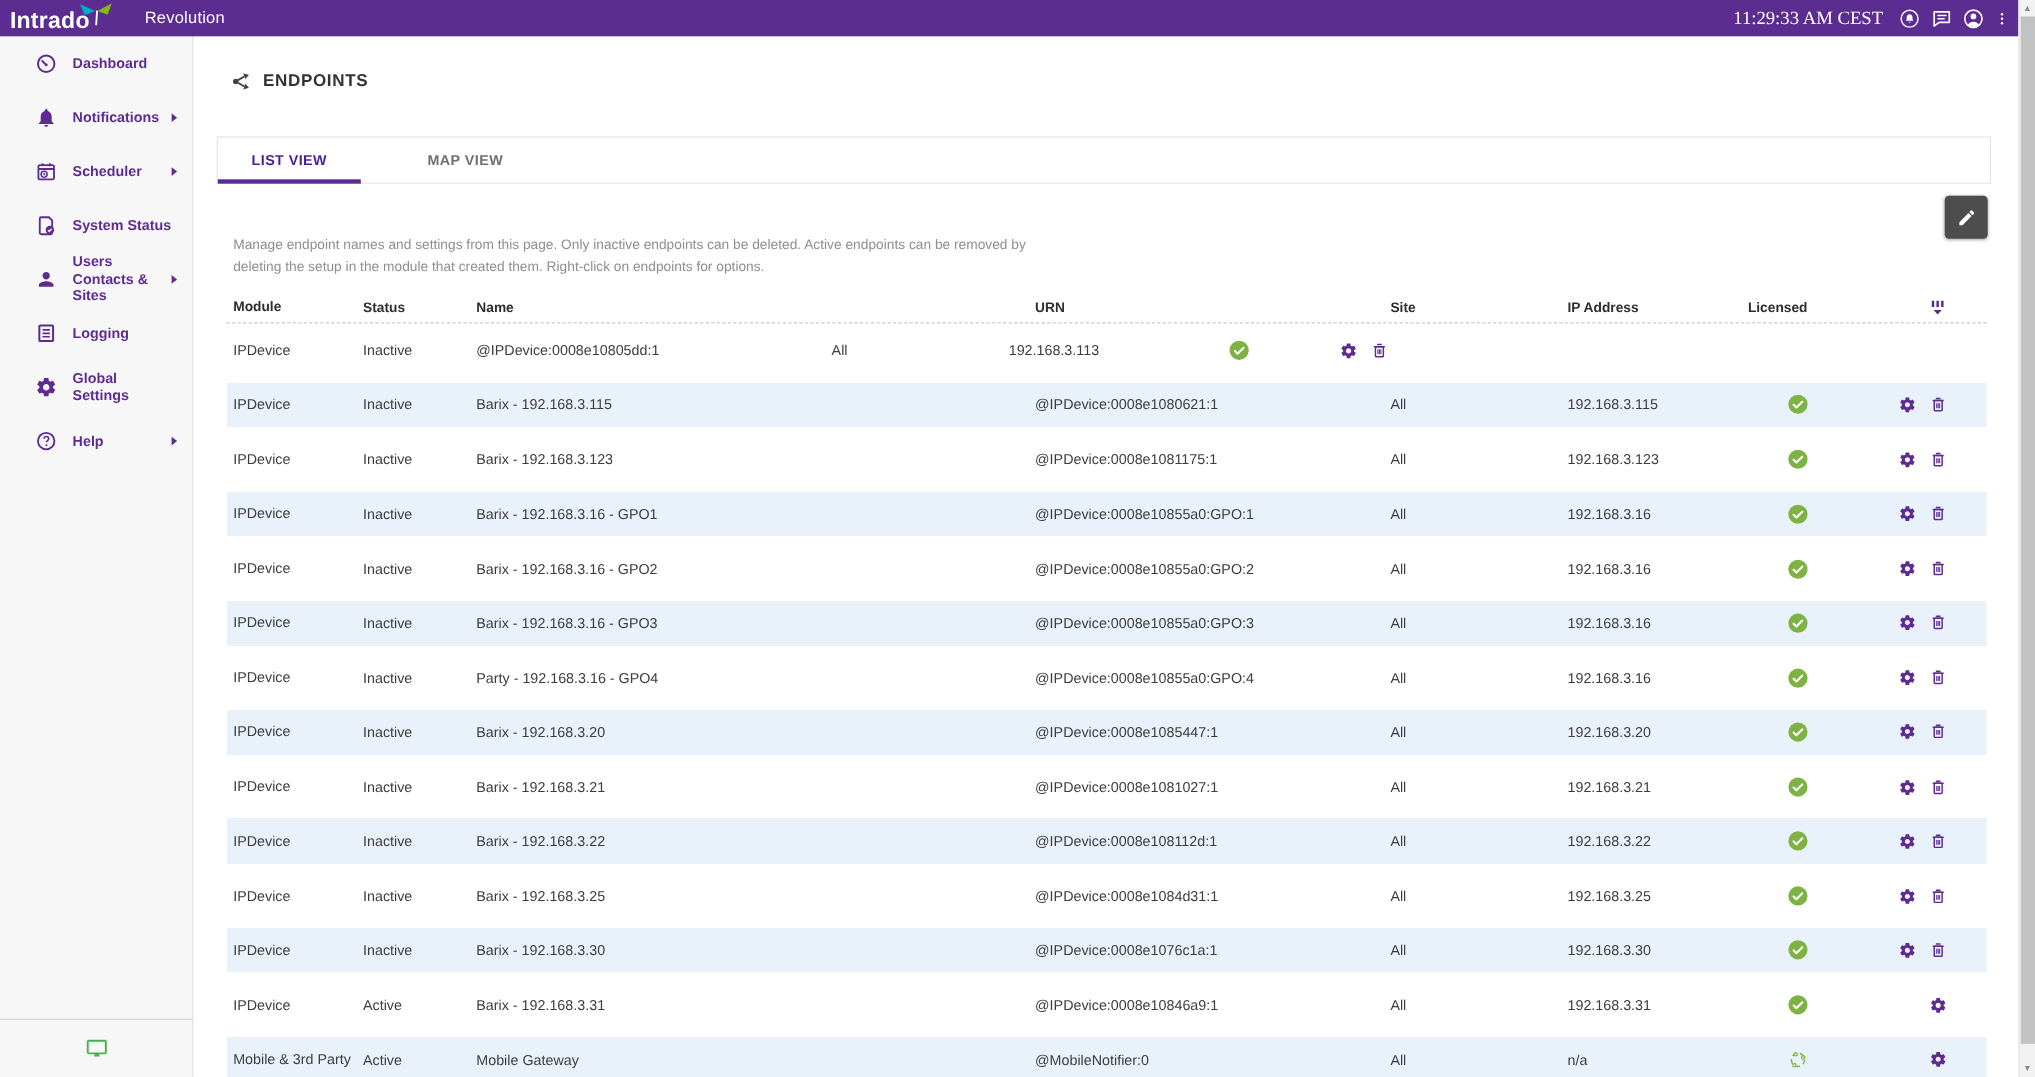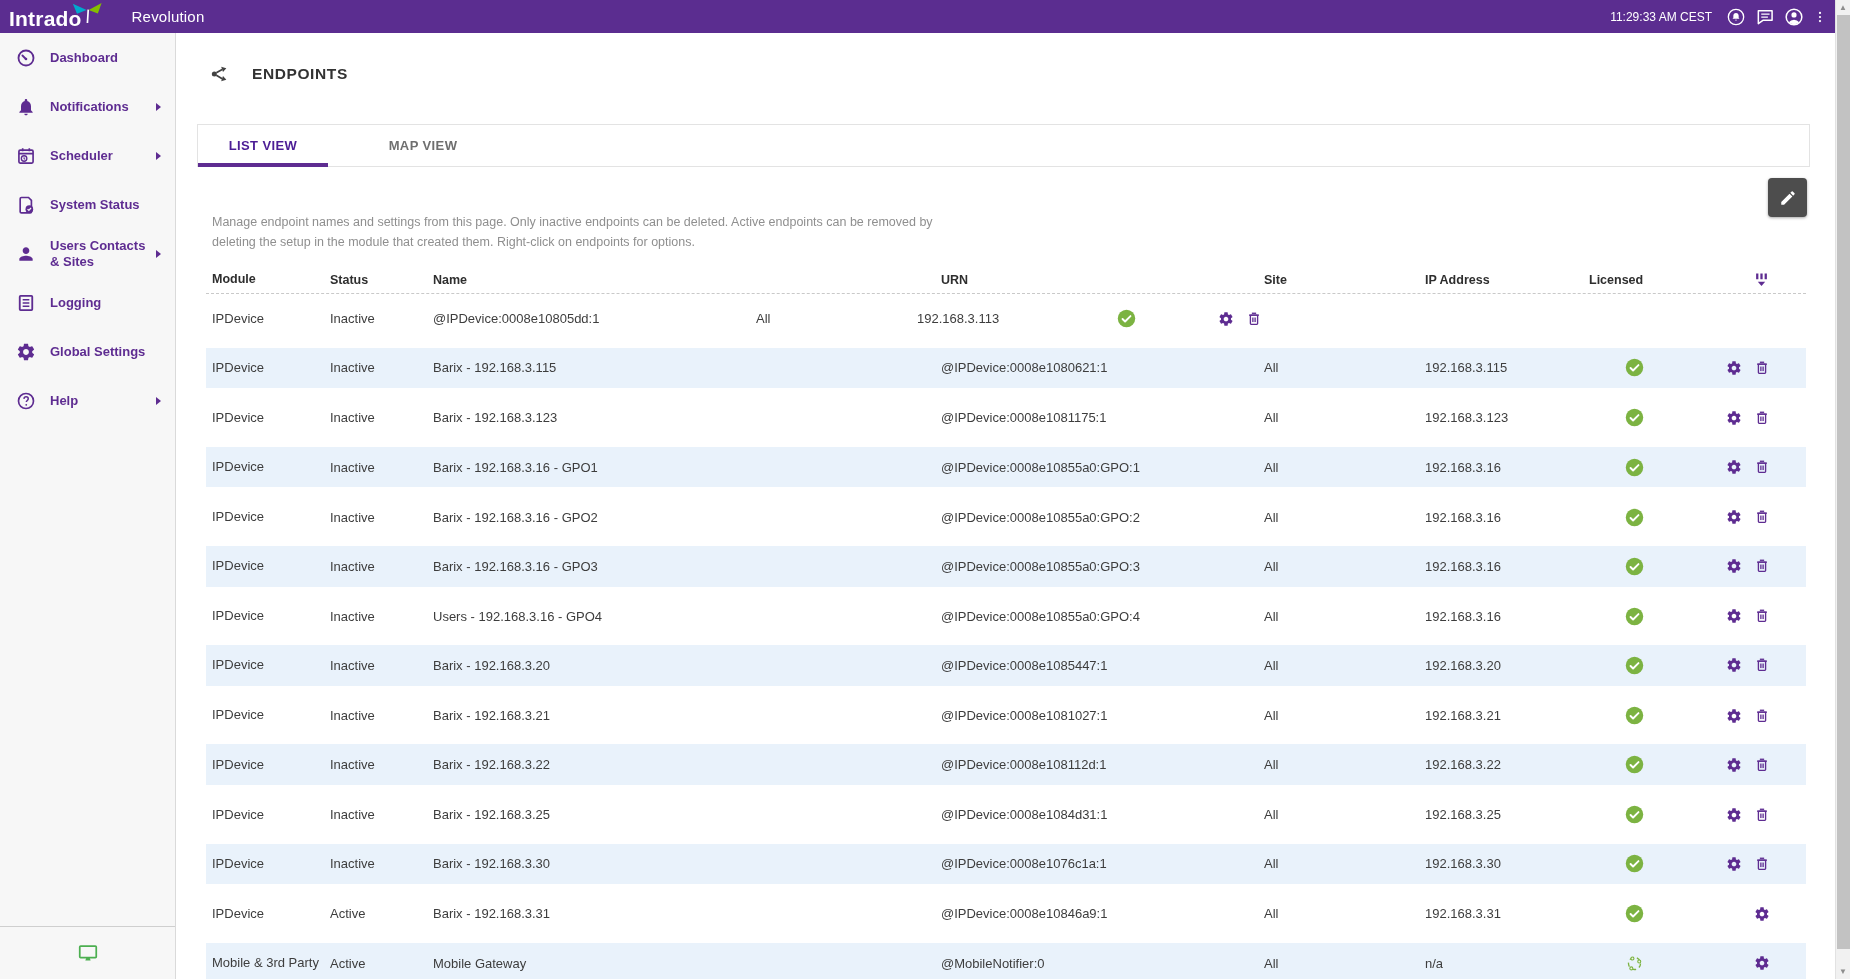--- a/index.html
+++ b/index.html
@@ -13,46 +13,46 @@
   
   .topbar {
     position:absolute; top:0; left:0; width:1835px; height:33px;
     background:#5b2d90; color:#fff; display:flex; align-items:center; z-index:10;
   }
   .brand { display:flex; align-items:flex-end; margin-left:9px; position:relative; }
   .brand-text { font-size:21px; font-weight:bold; letter-spacing:.2px; line-height:1; padding-bottom:3px; }
   .dragonfly { width:30px; height:22px; margin-left:-10px; margin-bottom:8px; }
   .product { margin-left:30px; font-size:15px; letter-spacing:.2px; }
   .topbar-right { margin-left:auto; display:flex; align-items:center; gap:9px; padding-right:8px; }
-  .clock { font-size:12px; margin-right:5px; white-space:nowrap; }
+  .clock { font-size:17px; margin-right:5px; white-space:nowrap;font-family:Liberation Serif, serif; }
   .tb-icon { width:20px; height:20px; cursor:pointer; }
   .tb-icon.dots { width:14px; }
 
   
   .scrollbar { position:absolute; right:0; top:0; width:15px; height:979px; background:#f1f1f1; border-left:1px solid #e2e2e2; z-index:30; }
   .sb-arrow { height:15px; width:100%; color:#8d8d8d; font-size:8px; line-height:15px; text-align:center; cursor:pointer; }
   .sb-arrow.down { position:absolute; bottom:0; left:0; }
   .sb-thumb { position:absolute; top:15px; left:1px; width:13px; height:934px; background:#c2c2c2; cursor:pointer; }
 
   
   .main { position:absolute; top:33px; left:0; width:1835px; height:946px; }
   .sidebar { position:absolute; left:0; top:0; width:176px; height:100%; background:#f7f7f7; border-right:1px solid #dadada; }
-  .side-item { display:flex; align-items:center; min-height:49px; padding:0 14px 0 16px; color:#5e2c91; cursor:pointer; }
+  .side-item { display:flex; align-items:center; min-height:49px; padding:0 14px 0 32px; color:#5e2c91; cursor:pointer; }
   .side-icon { width:20px; height:20px; flex:none; color:#5e2c91; }
   .side-icon svg { width:20px; height:20px; }
   .side-label { margin-left:14px; font-size:13px; font-weight:bold; line-height:1.2; flex:1; }
   .side-arrow { flex:none; width:0; height:0; border-left:5px solid #5e2c91; border-top:4.5px solid transparent; border-bottom:4.5px solid transparent; }
   .side-arrow.hidden { visibility:hidden; }
   .sidebar-footer { position:absolute; bottom:0; left:0; right:0; height:53px; border-top:1px solid #cfcfcf; display:flex; align-items:center; justify-content:center; }
   .monitor-icon { width:22px; height:22px; color:#4caf50; }
 
   .content { position:absolute; left:176px; top:0; width:1659px; height:946px; background:#fff; overflow:hidden; }
 
   
-  .page-title { position:absolute; left:34px; top:31px; height:20px; display:flex; align-items:center; gap:22px; }
+  .page-title { position:absolute; left:34px; top:31px; height:20px; display:flex; align-items:center; gap:9px; }
   .page-title .title-icon { width:20px; height:20px; color:#424242; }
   .page-title h1 { margin:0; font-size:15.5px; font-weight:bold; letter-spacing:.6px; color:#333; }
 
   
   .tabbar { position:absolute; left:21px; top:91px; width:1613px; height:43px; background:#fff; border:1px solid #e3e3e3; display:flex; }
   .tab { width:130px; margin-right:30px; display:flex; align-items:center; justify-content:center; font-size:13px; font-weight:bold; letter-spacing:.4px; color:#6f6f6f; position:relative; cursor:pointer; }
   .tab.active { color:#4c1d95; }
   .tab.active::after { content:""; position:absolute; left:0; right:0; bottom:-1px; height:4px; background:#5e2c91; }
 
   
@@ -475,21 +475,21 @@
       <span class="act act-trash">
                 <svg>
                   <use href="#icon-trash"></use>
                 </svg>
               </span>
     </div>
   </div>
           <div class="tr">
     <div class="c-module">IPDevice</div>
     <div class="c-status">Inactive</div>
-    <div class="c-name">Users - 192.168.3.16 - GPO4</div>
+    <div class="c-name">Party - 192.168.3.16 - GPO4</div>
     <div class="c-urn">@IPDevice:0008e10855a0:GPO:4</div>
     <div class="c-site">All</div>
     <div class="c-ip">192.168.3.16</div>
     <div class="c-licensed">
       <svg class="lic-check">
                 <use href="#icon-check-circle"></use>
               </svg>
 
     </div>
     <div class="c-actions">

